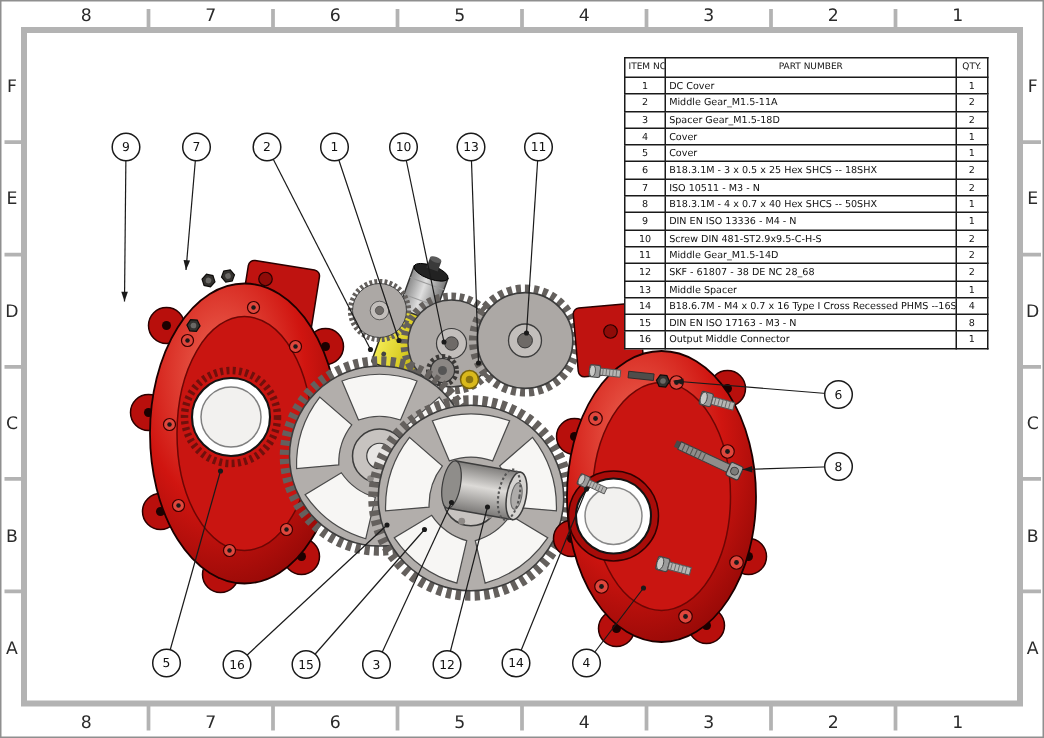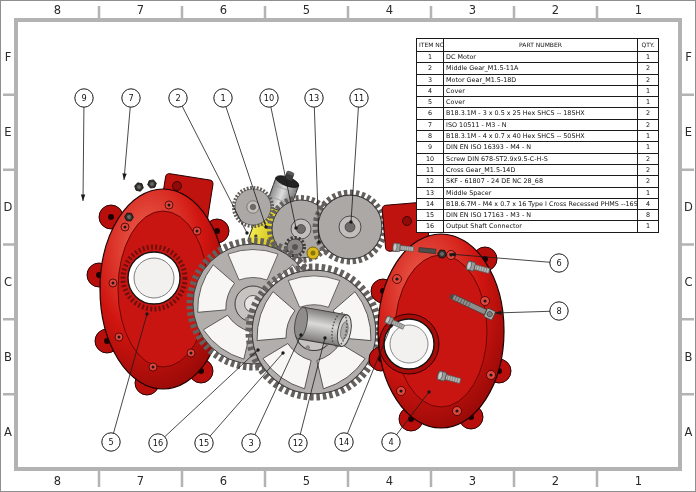--- a/index.html
+++ b/index.html
@@ -325,31 +325,31 @@
   <thead>
     <tr>
       <th>ITEM NO.</th>
       <th>PART NUMBER</th>
       <th>QTY.</th>
     </tr>
   </thead>
   <tbody>
         <tr>
           <td class="c">1</td>
-          <td>DC Motor</td>
+          <td>DC Cover</td>
           <td class="c">1</td>
         </tr>
         <tr>
           <td class="c">2</td>
           <td>Middle Gear_M1.5-11A</td>
           <td class="c">2</td>
         </tr>
         <tr>
           <td class="c">3</td>
-          <td>Motor Gear_M1.5-18D</td>
+          <td>Spacer Gear_M1.5-18D</td>
           <td class="c">2</td>
         </tr>
         <tr>
           <td class="c">4</td>
           <td>Cover</td>
           <td class="c">1</td>
         </tr>
         <tr>
           <td class="c">5</td>
           <td>Cover</td>
@@ -365,56 +365,56 @@
           <td>ISO 10511 - M3 - N</td>
           <td class="c">2</td>
         </tr>
         <tr>
           <td class="c">8</td>
           <td>B18.3.1M - 4 x 0.7 x 40 Hex SHCS -- 50SHX</td>
           <td class="c">1</td>
         </tr>
         <tr>
           <td class="c">9</td>
-          <td>DIN EN ISO 16393 - M4 - N</td>
+          <td>DIN EN ISO 13336 - M4 - N</td>
           <td class="c">1</td>
         </tr>
         <tr>
           <td class="c">10</td>
-          <td>Screw DIN 678-ST2.9x9.5-C-H-S</td>
+          <td>Screw DIN 481-ST2.9x9.5-C-H-S</td>
           <td class="c">2</td>
         </tr>
         <tr>
           <td class="c">11</td>
-          <td>Cross Gear_M1.5-14D</td>
+          <td>Middle Gear_M1.5-14D</td>
           <td class="c">2</td>
         </tr>
         <tr>
           <td class="c">12</td>
-          <td>SKF - 61807 - 24 DE NC 28_68</td>
+          <td>SKF - 61807 - 38 DE NC 28_68</td>
           <td class="c">2</td>
         </tr>
         <tr>
           <td class="c">13</td>
           <td>Middle Spacer</td>
           <td class="c">1</td>
         </tr>
         <tr>
           <td class="c">14</td>
           <td>B18.6.7M - M4 x 0.7 x 16 Type I Cross Recessed PHMS --16S</td>
           <td class="c">4</td>
         </tr>
         <tr>
           <td class="c">15</td>
           <td>DIN EN ISO 17163 - M3 - N</td>
           <td class="c">8</td>
         </tr>
         <tr>
           <td class="c">16</td>
-          <td>Output Shaft Connector</td>
+          <td>Output Middle Connector</td>
           <td class="c">1</td>
         </tr>
       </tbody>
 </table>
 
 <div class="zone-label" style="left: 15px; top: 0px; width: 83px; height: 17px;">8</div>
     <div class="zone-label" style="left: 98px; top: 0px; width: 83px; height: 17px;">7</div>
     <div class="zone-label" style="left: 181px; top: 0px; width: 83px; height: 17px;">6</div>
     <div class="zone-label" style="left: 264px; top: 0px; width: 83px; height: 17px;">5</div>
     <div class="zone-label" style="left: 347px; top: 0px; width: 83px; height: 17px;">4</div>

